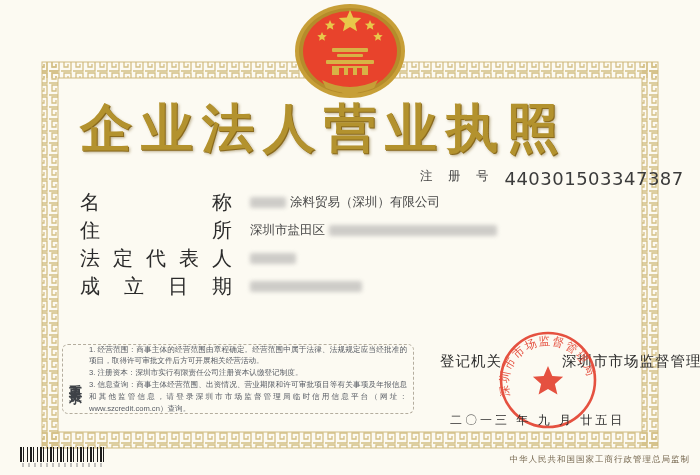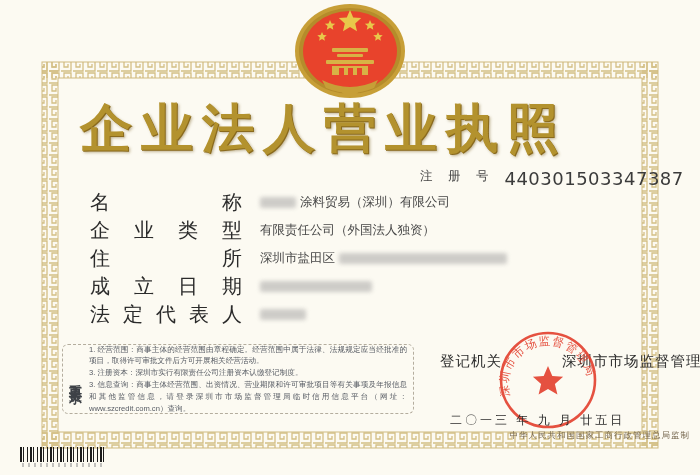--- a/index.html
+++ b/index.html
@@ -26,21 +26,20 @@
   .regno-row{position:absolute;left:420px;top:168px;display:flex;align-items:flex-start;}
   .regno-label{font-size:12.5px;letter-spacing:6px;color:#454545;}
   .regno-value{font-size:18px;color:#3b3b3b;margin-left:10px;letter-spacing:.5px;font-family:"DejaVu Sans",sans-serif;}
   
   .fields{position:absolute;left:80px;top:188px;width:400px;}
   .field-row{display:flex;align-items:center;height:28px;}
   .field-label{
     width:152px;flex:none;font-size:20px;color:#2b2b2b;
     text-align:justify;text-align-last:justify;text-justify:inter-character;
     line-height:1;
-    margin-left:10px;
   }
   .field-value{font-size:12.5px;color:#474747;margin-left:18px;display:flex;align-items:center;white-space:nowrap;}
   .redact{display:inline-block;background:#b5b4b2;filter:blur(2px);border-radius:2px;height:11px;opacity:.65;vertical-align:middle;}
   .r-name{width:36px;margin-right:4px;}
   .r-addr{width:168px;margin-left:4px;}
   .r-rep{width:46px;}
   .r-date{width:112px;}
   
   .notice{
     position:absolute;left:62px;top:344px;width:352px;height:70px;
@@ -61,21 +60,21 @@
   .authority-row{position:absolute;left:440px;top:352px;display:flex;align-items:baseline;white-space:nowrap;gap:48px;}
   .authority-label{font-size:14.5px;color:#2e2e2e;letter-spacing:1px;}
   .authority-value{font-size:14.5px;color:#2e2e2e;margin-left:12px;letter-spacing:1px;}
   .seal{position:absolute;left:496px;top:328px;width:104px;height:104px;opacity:.88;}
   .issue-date{
     position:absolute;left:450px;top:412px;width:210px;
     font-size:12px;color:#2b2b2b;letter-spacing:3px;white-space:nowrap;
   }
   
   .footer-note{
-    position:absolute;right:10px;top:430px;
+    position:absolute;right:10px;top:454px;
     font-size:8.5px;color:#776951;letter-spacing:1px;
   }
   .barcode{
     position:absolute;left:20px;top:447px;width:86px;height:15px;
     background:repeating-linear-gradient(90deg,
       #1c1c1c 0 2px,transparent 2px 3px,
       #1c1c1c 3px 4px,transparent 4px 7px,
       #1c1c1c 7px 8px,transparent 8px 10px);
   }
   .barcode-digits{
@@ -130,42 +129,36 @@
 
 <div class="fields">
   <div class="field-row">
     <span class="field-label">名称</span>
     <span class="field-value">
       <span class="redact r-name"></span>
       <span>涂料贸易（深圳）有限公司</span>
     </span>
   </div>
   <div class="field-row">
-    <span class="field-label">企业类型</span>
-    <span class="field-value">
-      <span>有限责任公司（外国法人独资）</span>
-    </span>
-  </div>
-  <div class="field-row">
     <span class="field-label">住所</span>
     <span class="field-value">
       <span>深圳市盐田区</span>
       <span class="redact r-addr"></span>
     </span>
   </div>
   <div class="field-row">
+    <span class="field-label">法定代表人</span>
+    <span class="field-value">
+      <span class="redact r-rep"></span>
+    </span>
+  </div>
+  <div class="field-row">
     <span class="field-label">成立日期</span>
     <span class="field-value">
       <span class="redact r-date"></span>
-    </span>
-  </div>
-  <div class="field-row">
-    <span class="field-label">法定代表人</span>
-    <span class="field-value">
-      <span class="redact r-rep"></span>
     </span>
   </div>
 </div>
 
 <div class="notice">
   <span class="notice-side">重要提示</span>
   <div class="notice-items">
     <div class="notice-item">1. 经营范围：商事主体的经营范围由章程确定。经营范围中属于法律、法规规定应当经批准的项目，取得许可审批文件后方可开展相关经营活动。</div>
     <div class="notice-item">3. 注册资本：深圳市实行有限责任公司注册资本认缴登记制度。</div>
     <div class="notice-item">3. 信息查询：商事主体经营范围、出资情况、营业期限和许可审批项目等有关事项及年报信息和其他监管信息，请登录深圳市市场监督管理局临时信用信息平台（网址：www.szcredit.com.cn）查询。</div>

